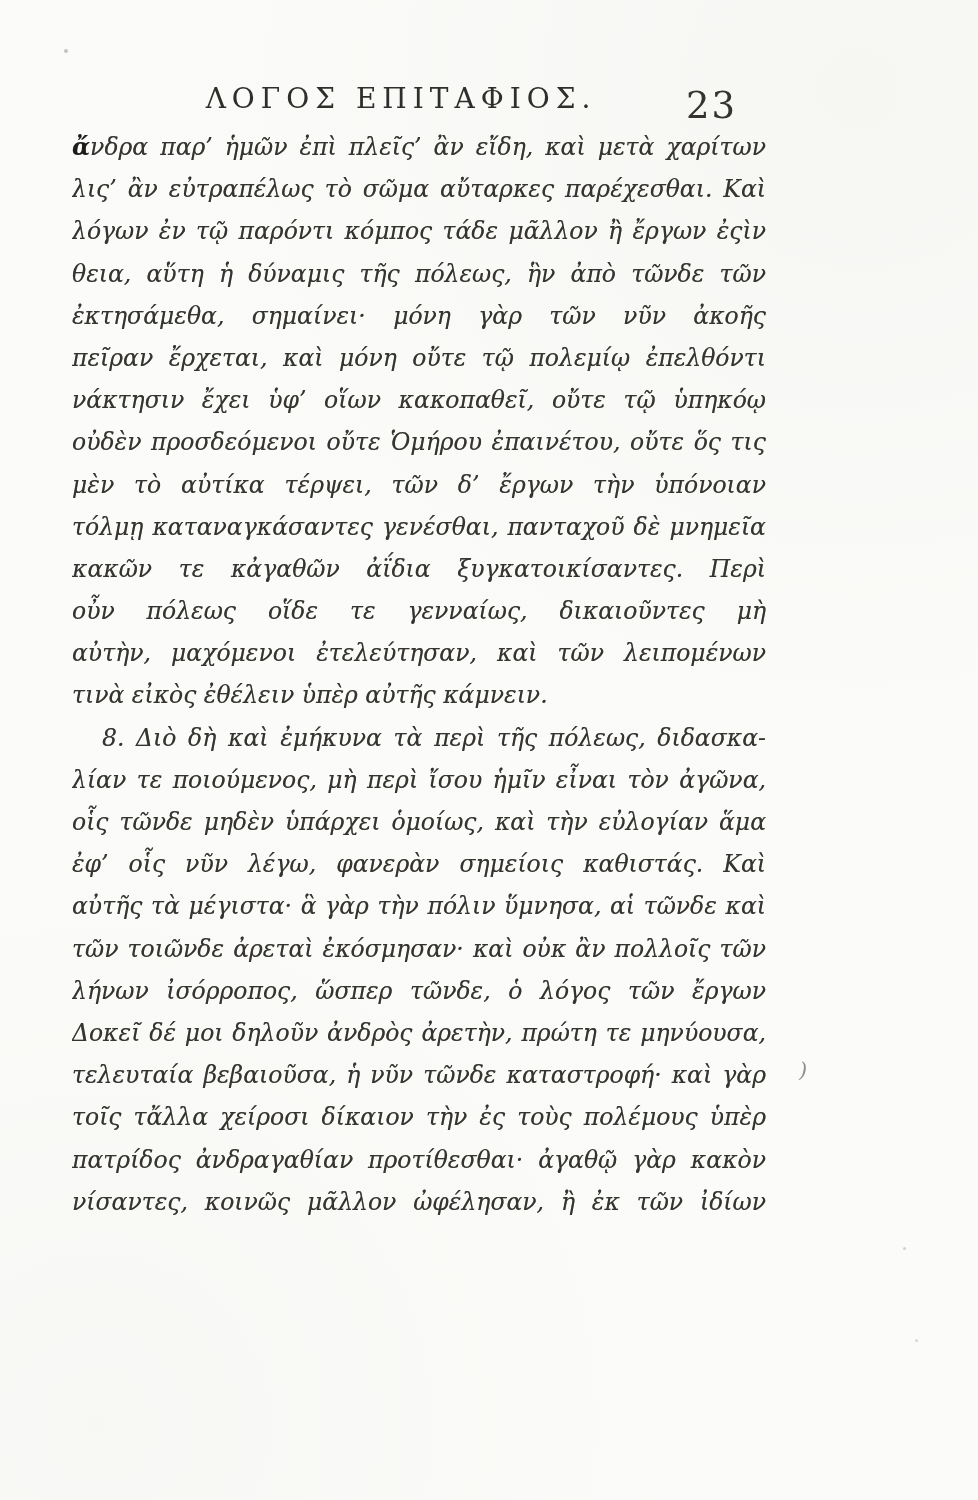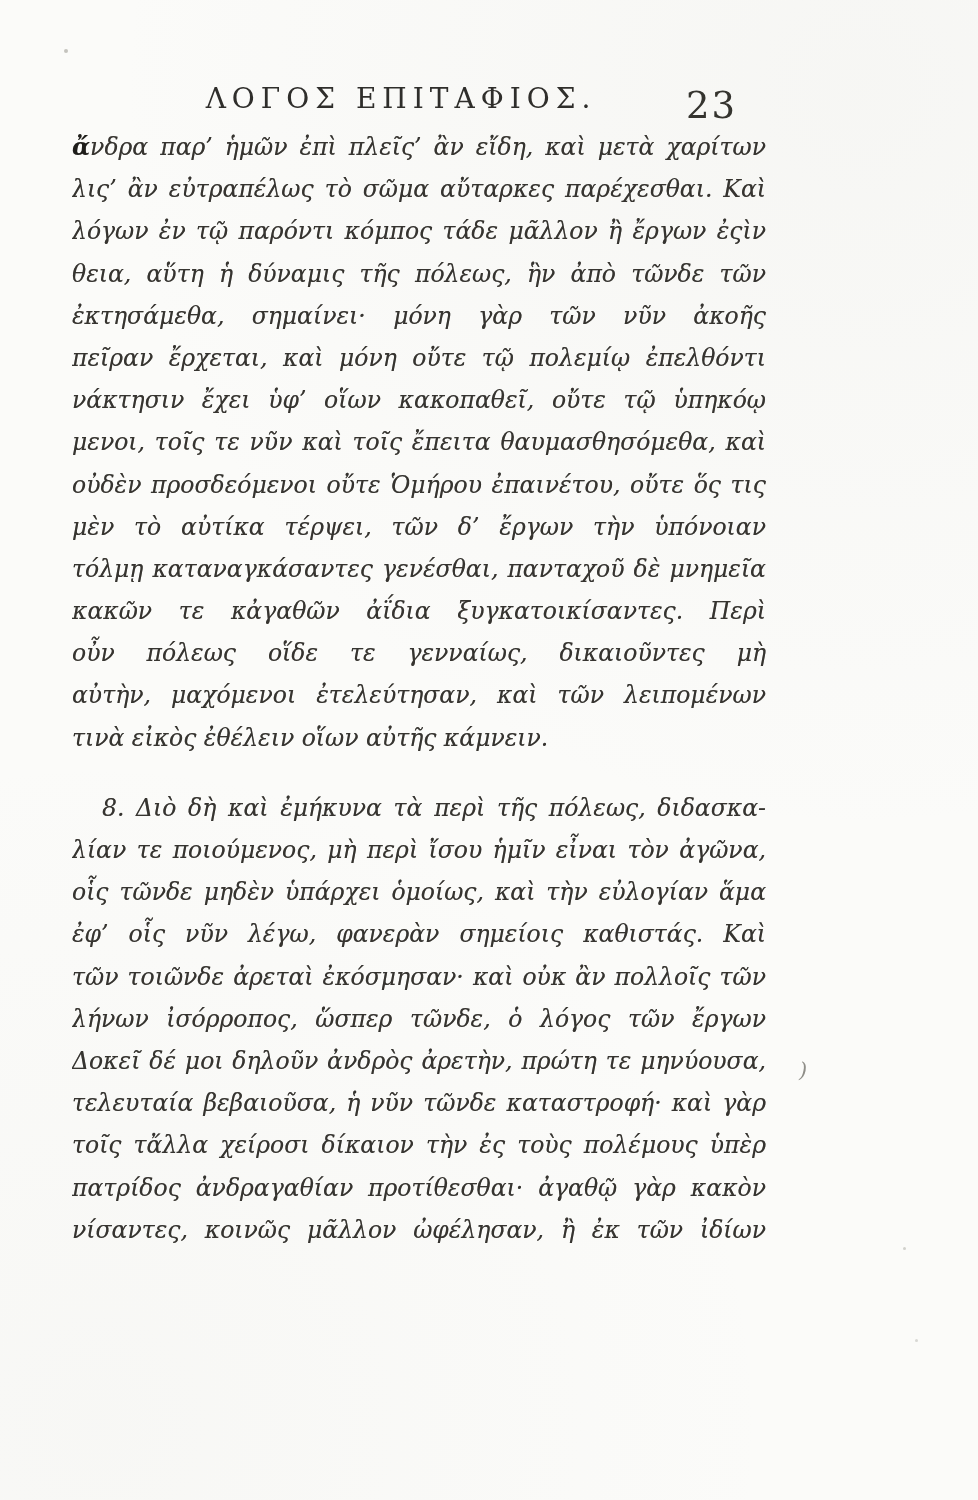--- a/index.html
+++ b/index.html
@@ -58,21 +58,20 @@
     overflow: hidden;
     text-align: justify;
     text-align-last: justify;
     text-shadow: 0 0 0.4px rgba(70,68,62,0.55);
   }
   .line.nojust {
     text-align-last: left;
   }
   .line.indent {
     text-indent: 30px;
-    margin-top: 28px;
   }
   .textblock .line:first-child::first-letter {
     font-weight: bold;
     color: #1e1d1a;
   }
   .margin-mark {
     position: absolute;
     left: 799px;
     top: 1058px;
     font-size: 21px;
@@ -99,32 +98,32 @@
   </div>
 
   <div class="textblock">
       <div class="line">ἄνδρα παρ’ ἡμῶν ἐπὶ πλεῖς’ ἂν εἴδη, καὶ μετὰ χαρίτων μά-</div>
       <div class="line">λις’ ἂν εὐτραπέλως τὸ σῶμα αὔταρκες παρέχεσθαι. Καὶ ὡς οὐ</div>
       <div class="line">λόγων ἐν τῷ παρόντι κόμπος τάδε μᾶλλον ἢ ἔργων ἐςὶν ἀλή-</div>
       <div class="line">θεια, αὕτη ἡ δύναμις τῆς πόλεως, ἣν ἀπὸ τῶνδε τῶν τρόπων</div>
       <div class="line">ἐκτησάμεθα, σημαίνει· μόνη γὰρ τῶν νῦν ἀκοῆς κρείσσων ἐς</div>
       <div class="line">πεῖραν ἔρχεται, καὶ μόνη οὔτε τῷ πολεμίῳ ἐπελθόντι ἀγα-</div>
       <div class="line">νάκτησιν ἔχει ὑφ’ οἵων κακοπαθεῖ, οὔτε τῷ ὑπηκόῳ κατά-</div>
-      <div class="line">μενοι, τοῖς τε νῦν καὶ τοῖς ἔπειτα θαυμασθησόμεθα, καὶ</div>
       <div class="line">οὐδὲν προσδεόμενοι οὔτε Ὁμήρου ἐπαινέτου, οὔτε ὅς τις ἔπεσι</div>
       <div class="line">μὲν τὸ αὐτίκα τέρψει, τῶν δ’ ἔργων τὴν ὑπόνοιαν βλάψει,</div>
       <div class="line">τόλμῃ καταναγκάσαντες γενέσθαι, πανταχοῦ δὲ μνημεῖα</div>
       <div class="line">κακῶν τε κἀγαθῶν ἀΐδια ξυγκατοικίσαντες. Περὶ τοιαύτης</div>
       <div class="line">οὖν πόλεως οἵδε τε γενναίως, δικαιοῦντες μὴ ἀφαιρεθῆναι</div>
       <div class="line">αὐτὴν, μαχόμενοι ἐτελεύτησαν, καὶ τῶν λειπομένων πάντα</div>
-      <div class="line nojust">τινὰ εἰκὸς ἐθέλειν οἵων αὐτῆς κάμνειν.</div>
+      <div class="line nojust">τινὰ εἰκὸς ἐθέλειν ὑπὲρ αὐτῆς κάμνειν.</div>
       <div class="line indent">8. Διὸ δὴ καὶ ἐμήκυνα τὰ περὶ τῆς πόλεως, διδασκα-</div>
       <div class="line">λίαν τε ποιούμενος, μὴ περὶ ἴσου ἡμῖν εἶναι τὸν ἀγῶνα, καὶ</div>
       <div class="line">οἷς τῶνδε μηδὲν ὑπάρχει ὁμοίως, καὶ τὴν εὐλογίαν ἅμα</div>
       <div class="line">ἐφ’ οἷς νῦν λέγω, φανερὰν σημείοις καθιστάς. Καὶ εἴρηται</div>
+      <div class="line">αὐτῆς τὰ μέγιστα· ἃ γὰρ τὴν πόλιν ὕμνησα, αἱ τῶνδε καὶ</div>
       <div class="line">τῶν τοιῶνδε ἀρεταὶ ἐκόσμησαν· καὶ οὐκ ἂν πολλοῖς τῶν Ἑλ-</div>
       <div class="line">λήνων ἰσόρροπος, ὥσπερ τῶνδε, ὁ λόγος τῶν ἔργων φανείη.</div>
       <div class="line">Δοκεῖ δέ μοι δηλοῦν ἀνδρὸς ἀρετὴν, πρώτη τε μηνύουσα, καὶ</div>
       <div class="line">τελευταία βεβαιοῦσα, ἡ νῦν τῶνδε καταστροφή· καὶ γὰρ</div>
       <div class="line">τοῖς τἄλλα χείροσι δίκαιον τὴν ἐς τοὺς πολέμους ὑπὲρ τῆς</div>
       <div class="line">πατρίδος ἀνδραγαθίαν προτίθεσθαι· ἀγαθῷ γὰρ κακὸν ἀφα-</div>
       <div class="line">νίσαντες, κοινῶς μᾶλλον ὠφέλησαν, ἢ ἐκ τῶν ἰδίων ἔβλαψαν·</div>
     </div>
 
   <span class="margin-mark">)</span>

